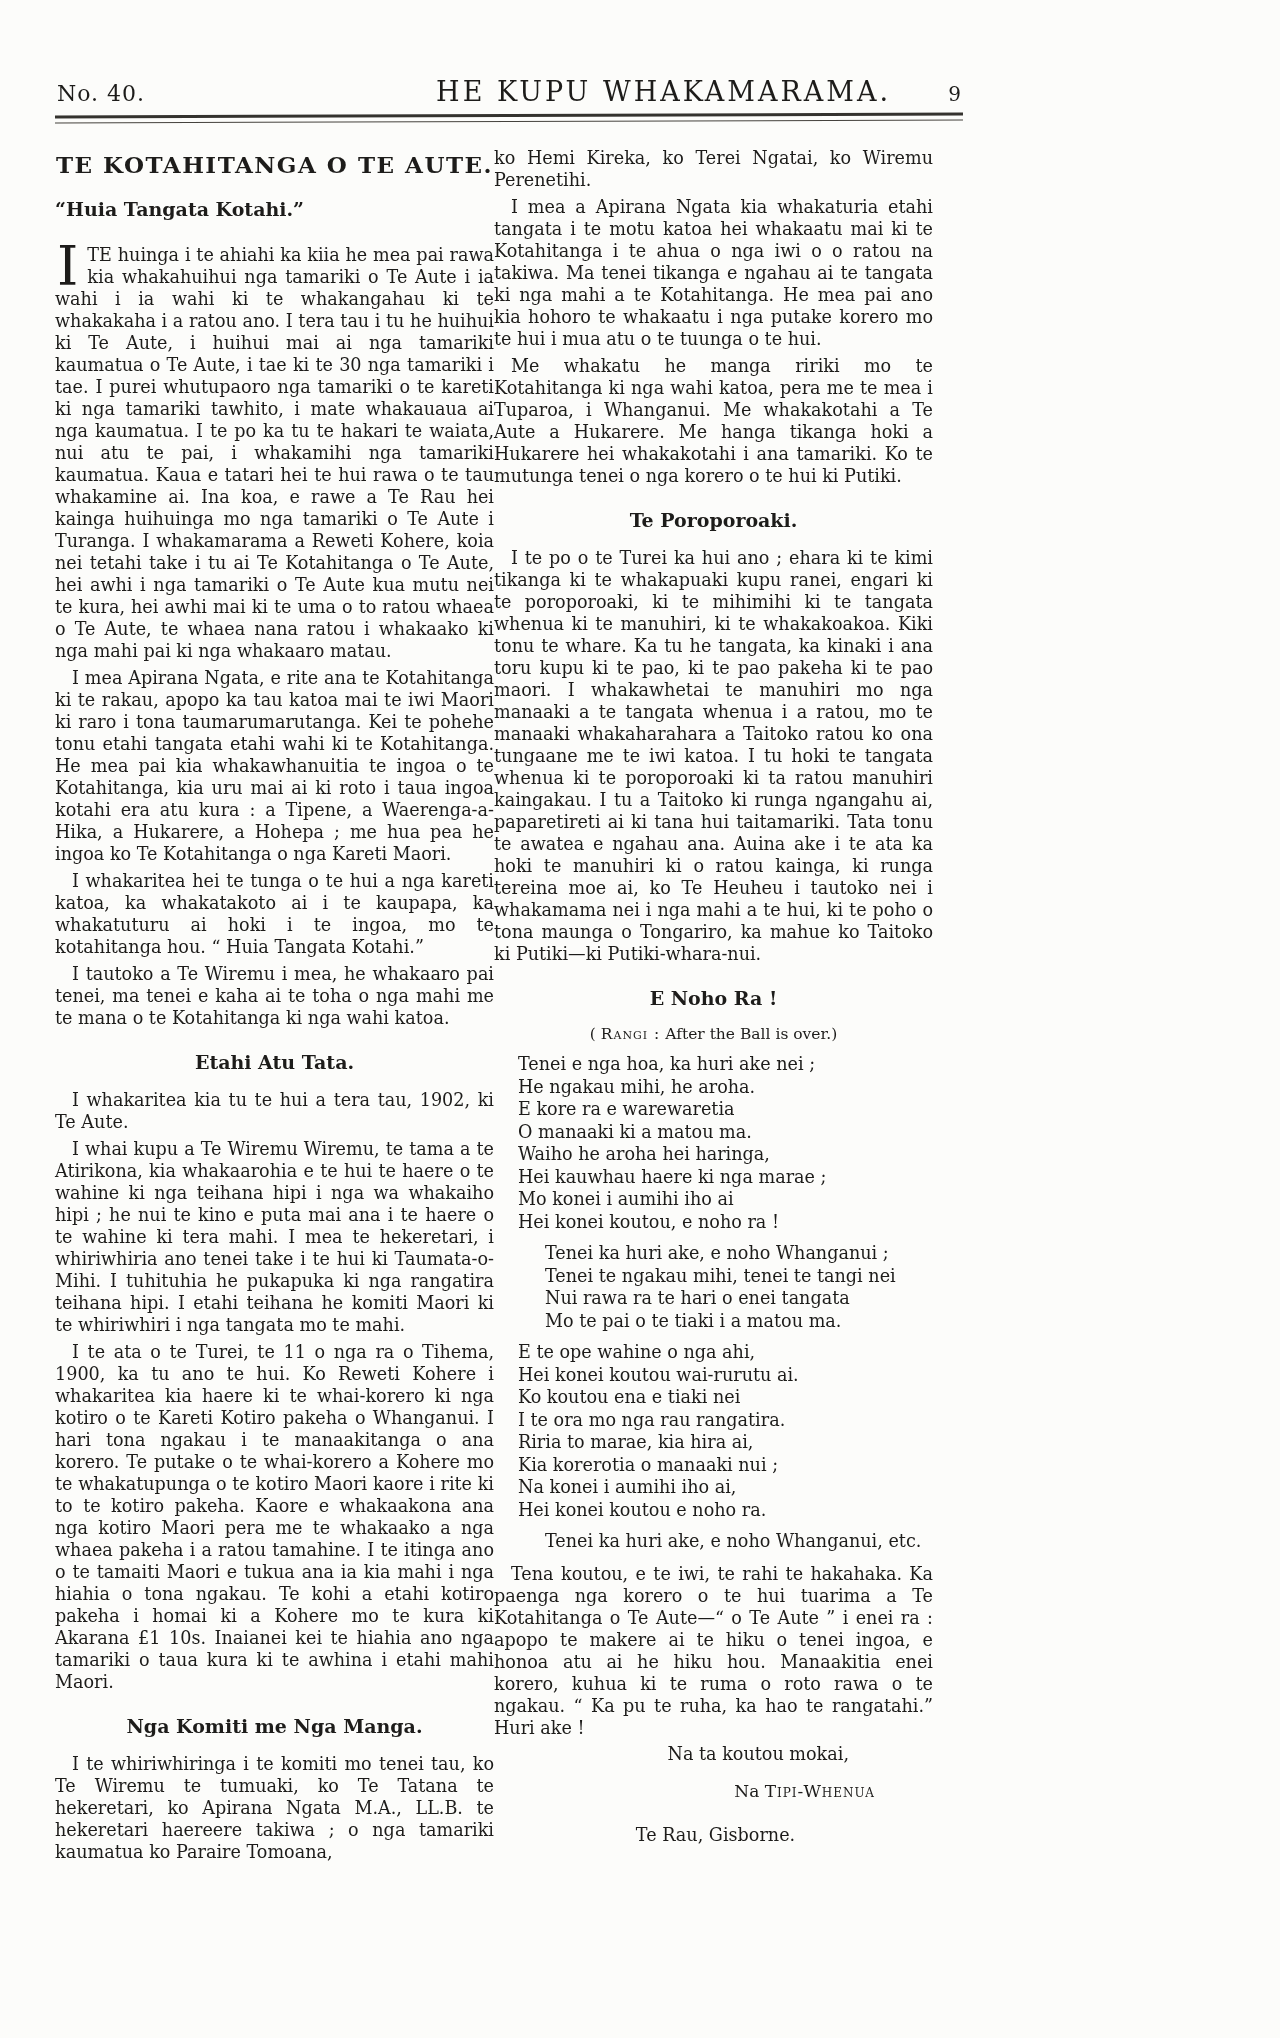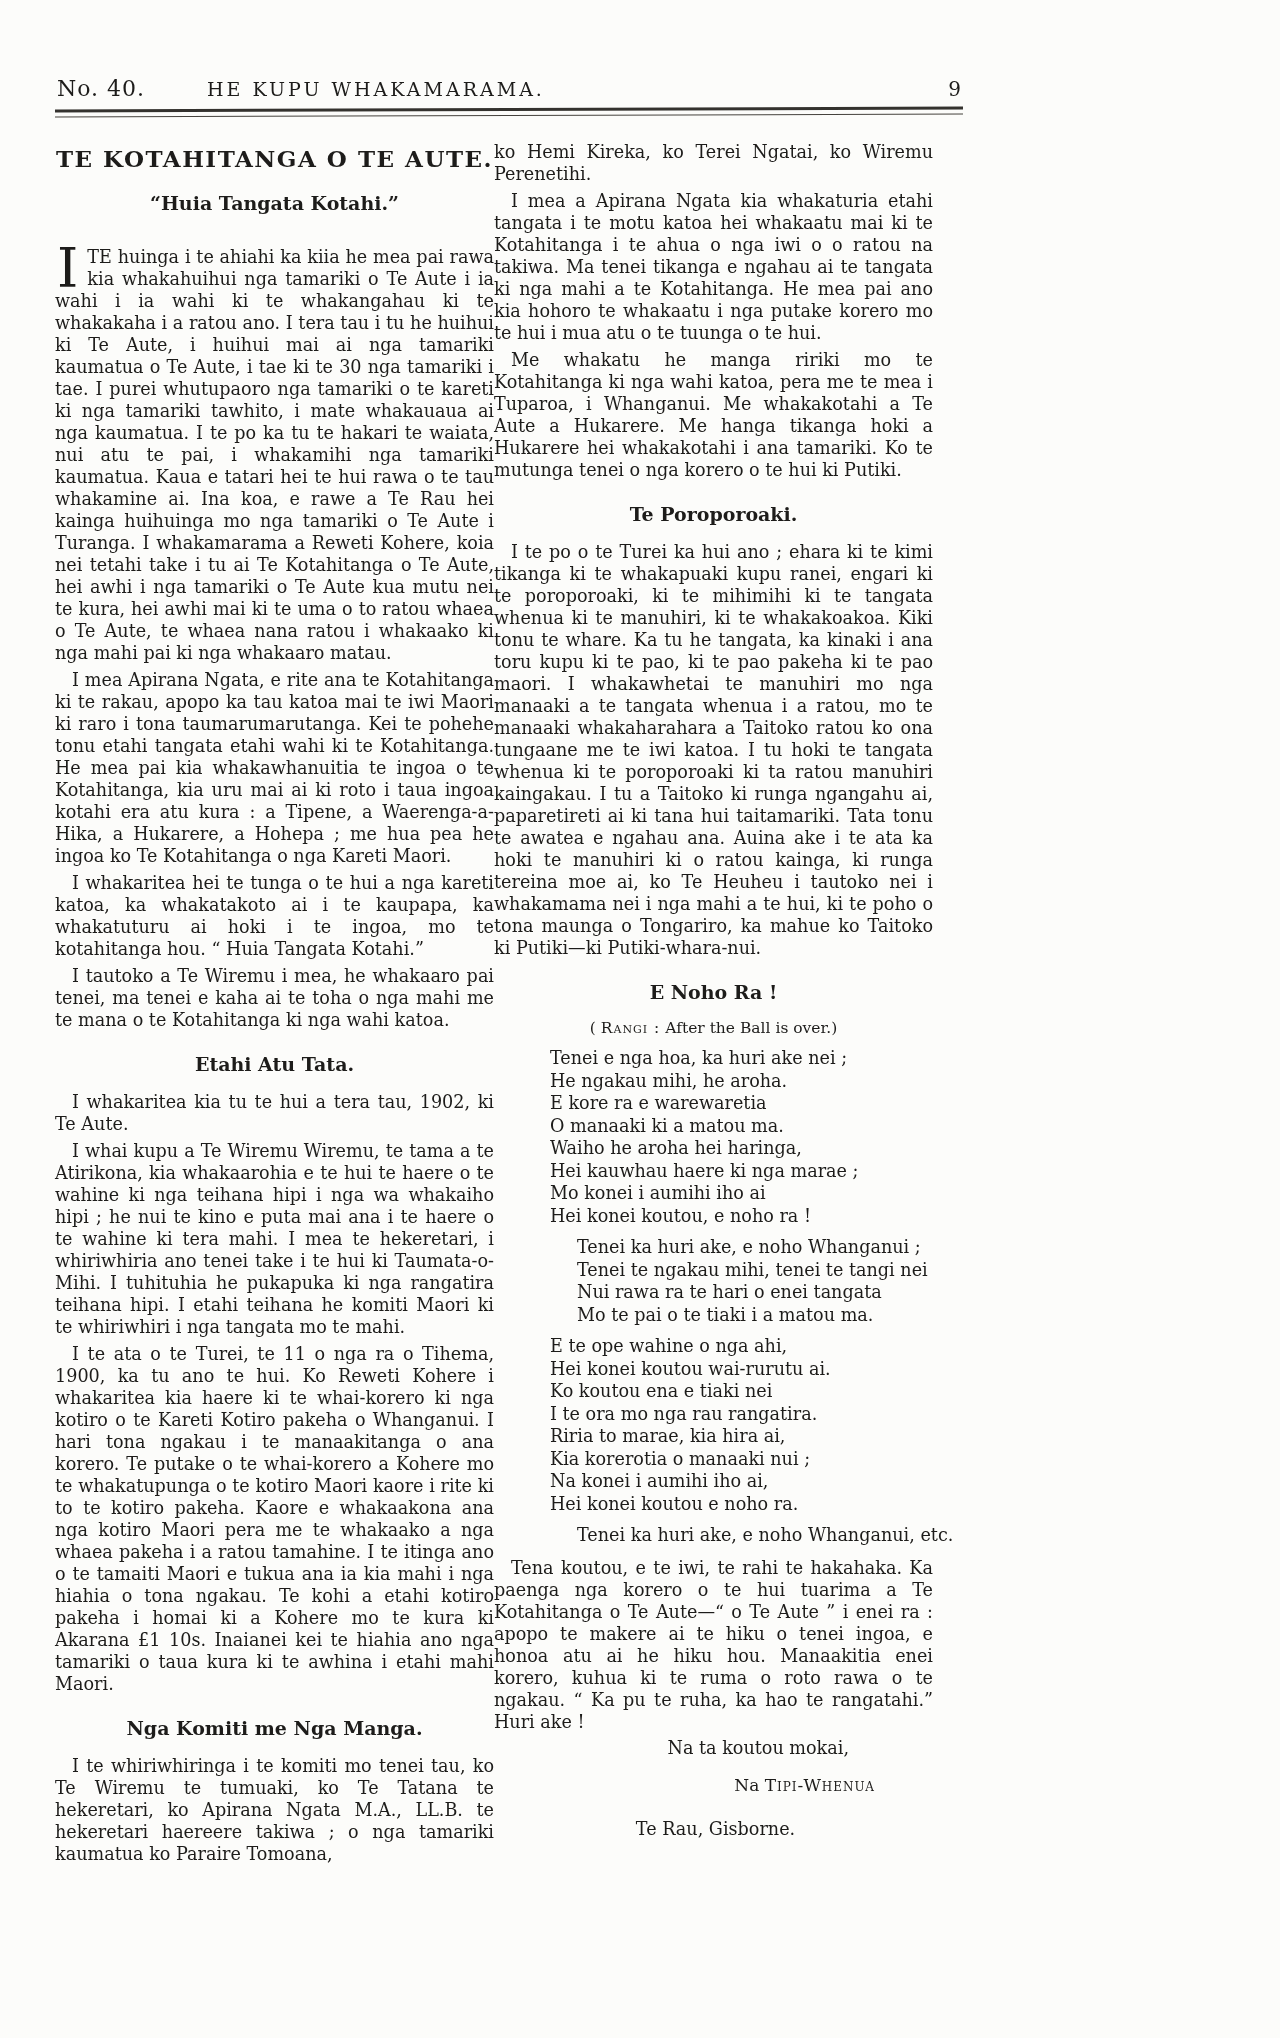--- a/index.html
+++ b/index.html
@@ -16,42 +16,42 @@
     left: 55px; top: 76px;
     width: 908px;
   }
   
   .running-head {
     display: flex; align-items: baseline;
     padding: 0 2px;
   }
   .issue-no { width: 150px; font-size: 22px; letter-spacing: 1px; }
   .masthead-title {
-    flex: 1; text-align: left;
-    font-size: 19px; letter-spacing: 3px;
+    flex: 1; text-align: right;
+    font-size: 27px; letter-spacing: 3px;
     white-space: nowrap;
   }
   .page-number { width: 70px; text-align: right; font-size: 20px; }
   .head-rule {
     margin-top: 7px; height: 4px;
     border-top: 3px solid #34322e;
     border-bottom: 1.5px solid #45423d;
     transform: rotate(-0.18deg);
   }
   
   .columns { display: flex; margin-top: 25px; }
   .col { width: 439px; }
   
   .article-title {
     text-align: center; font-size: 23px; font-weight: bold;
     letter-spacing: 1.5px; margin: 4px 0 20px 0;
   }
   .motto {
-    text-align: center; font-size: 19px; font-weight: bold;
-    margin: 0 0 32px 0;
+    text-align: left; font-size: 19px; font-weight: bold;
+    margin: 0 0 24px 0;
   }
   .para {
     font-size: 17.6px; line-height: 22px;
     text-align: justify; margin: 0 0 5px 0;
     text-indent: 17px;
   }
   .para.no-indent { text-indent: 0; }
   .dropcap {
     float: left;
     font-size: 54px; line-height: 42px;
@@ -60,21 +60,21 @@
   }
   .section-heading {
     text-align: center; font-size: 19px; font-weight: bold;
     margin: 22px 0 16px 0;
   }
   .poem-caption {
     text-align: center; font-size: 15.5px;
     margin: 2px 0 10px 0;
   }
   .small-caps { font-variant: small-caps; letter-spacing: 1px; }
-  .poem { margin: 4px 0 10px 56px; font-size: 17.6px; line-height: 22.5px; }
+  .poem { margin: 4px 0 10px 24px; font-size: 17.6px; line-height: 22.5px; }
   .poem-line { white-space: nowrap; }
   .stanza { margin-bottom: 9px; }
   .stanza-indented { margin-left: 27px; }
   .refrain-line { margin-left: 27px; margin-top: 2px; }
   .signoff-1 {
     text-align: right; padding-right: 84px;
     font-size: 17.6px; 
   }
   .signoff-2 {
     text-align: right; padding-right: 58px;

